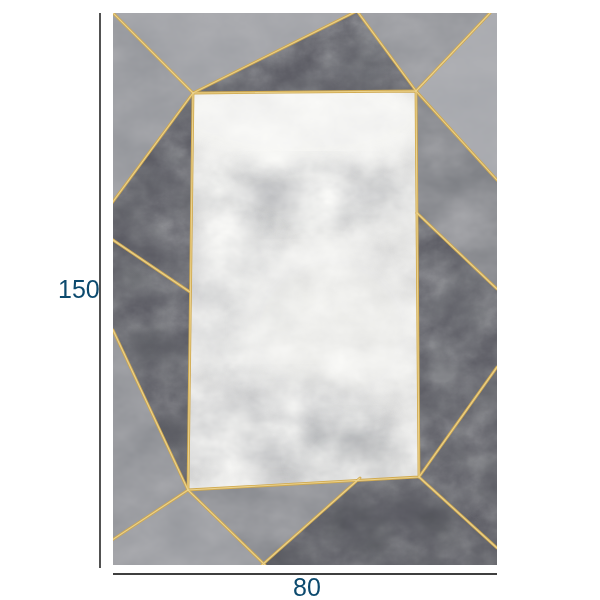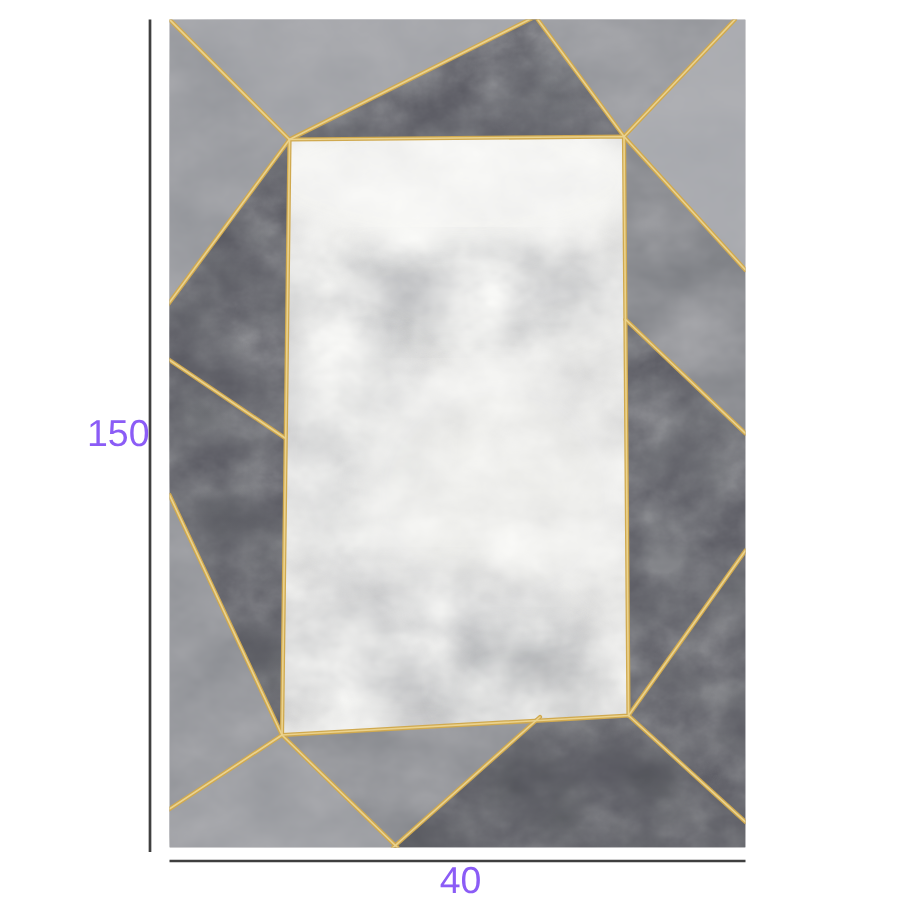--- a/index.html
+++ b/index.html
@@ -6,21 +6,21 @@
   #canvas{
     position:relative;
     width:600px;height:600px;
     background:#ffffff;
     overflow:hidden;
     font-family:"Liberation Sans", sans-serif;
   }
   #rug-svg{position:absolute;left:0;top:0;}
   .dim-label{
     position:absolute;
-    color:#8b5cf6;
+    color:#0c4a6e;
     font-size:25px;
     line-height:1;
     font-family:"Liberation Sans", sans-serif;
     user-select:none;
   }
   #height-label{left:58px;top:277px;width:38px;text-align:right;}
   #width-label{left:283px;top:575px;width:48px;text-align:center;}
 </style>
 </head>
 <body>
@@ -155,15 +155,15 @@
     </g>
 
     <g stroke="#3f3f3f" stroke-width="1.8">
       <line x1="100" y1="13" x2="100" y2="568"></line>
       <line x1="113" y1="574" x2="497" y2="574"></line>
     </g>
   </svg>
 
   <div id="height-label" class="dim-label">150</div>
 
-  <div id="width-label" class="dim-label">40</div>
+  <div id="width-label" class="dim-label">80</div>
 
 </div>
 
 </body></html>

